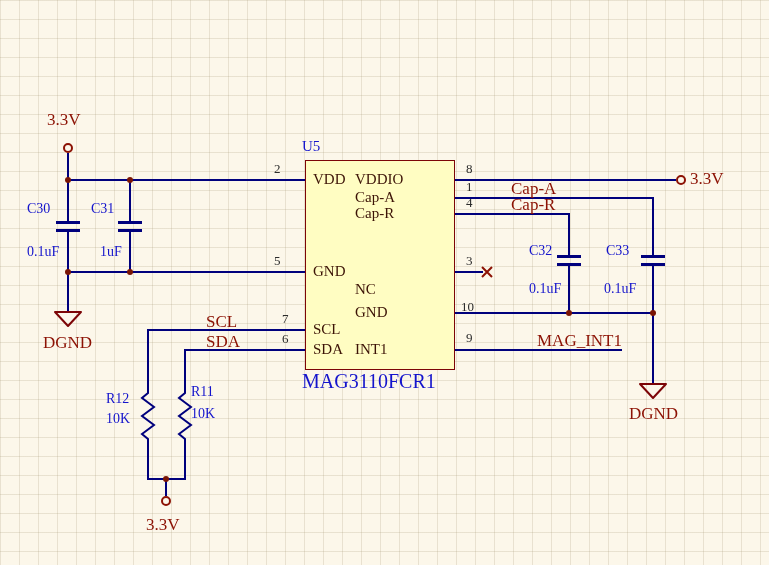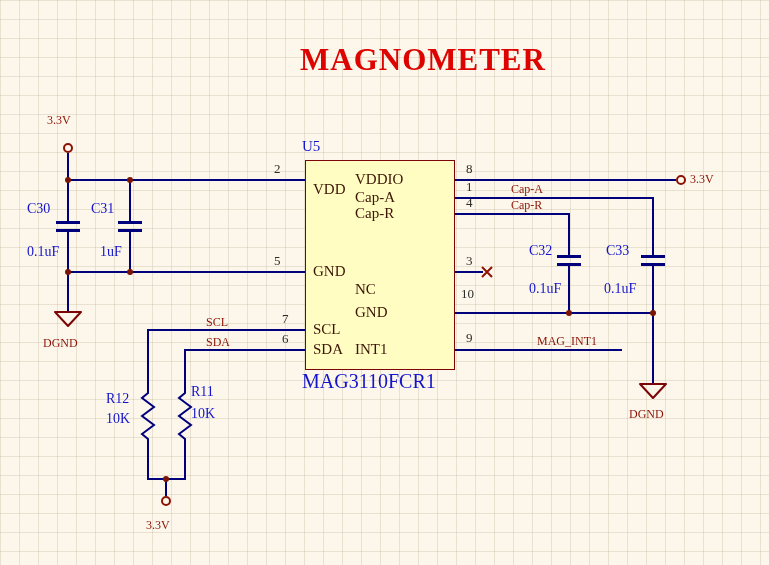--- a/index.html
+++ b/index.html
@@ -23,65 +23,64 @@
     position:absolute; width:6px; height:6px; border-radius:50%;
     background: var(--junction,#7a1505);
   }
   .ic-body {
     position:absolute; background: var(--part-fill,#fffdc2);
     border: 1.5px solid var(--part-border,#7c0507);
   }
   .pin-name { position:absolute; font-size:15px; line-height:17px; color: var(--pin-name,#3c1306); }
   .pin-name.r { width:92px; }
   .pin-num  { position:absolute; font-size:13px; line-height:14px; color: var(--pin-number,#2b2b2b); }
-  .net-label { position:absolute; font-size:12px; line-height:16px; color: var(--net-label,#8c1204); text-align: right; }
+  .net-label { position:absolute; font-size:17px; line-height:16px; color: var(--net-label,#8c1204); text-align: right; }
   .refdes   { position:absolute; font-size:14px; line-height:15px; color: var(--designator,#1414cc); }
   .power-circle {
     position:absolute; width:10px; height:10px; border-radius:50%;
     border:2px solid var(--net-label,#8c1204); background:transparent;
   }
   .cap-plate { position:absolute; height:3px; background: var(--wire,#00007d); }
   svg.part { position:absolute; overflow:visible; }
   .wire-shape { fill:none; stroke: var(--wire,#00007d); stroke-width:2; }
   .gnd-shape  { fill:none; stroke: var(--part-border,#7c0507); stroke-width:2; stroke-linejoin:round; }
   .x-shape    { fill:none; stroke: var(--net-label,#8c1204); stroke-width:2; }
 </style>
 </head>
 <body>
 
 <div class="schematic">
 
-  <div class="title" style="left:300px;top:42px">MAGNOMETER</div>
 
   <div class="ic-body" style="left:305px;top:160px;width:150px;height:210px"></div>
   <div class="refdes" style="left:302px;top:139px;font-size:15px">U5</div>
   <div class="refdes" style="left:302px;top:374px;font-size:20px">MAG3110FCR1</div>
 
-  <div class="pin-name" style="left:313px;top:181px">VDD</div>
+  <div class="pin-name" style="left:313px;top:171px">VDD</div>
   <div class="pin-name" style="left:313px;top:263px">GND</div>
   <div class="pin-name" style="left:313px;top:321px">SCL</div>
   <div class="pin-name" style="left:313px;top:341px">SDA</div>
 
   <div class="pin-name r" style="left:355px;top:171px">VDDIO</div>
   <div class="pin-name r" style="left:355px;top:189px">Cap-A</div>
   <div class="pin-name r" style="left:355px;top:205px">Cap-R</div>
   <div class="pin-name r" style="left:355px;top:281px">NC</div>
   <div class="pin-name r" style="left:355px;top:304px">GND</div>
   <div class="pin-name r" style="left:355px;top:341px">INT1</div>
 
   <div class="pin-num" style="left:274px;top:162px">2</div>
   <div class="pin-num" style="left:274px;top:254px">5</div>
   <div class="pin-num" style="left:282px;top:312px">7</div>
   <div class="pin-num" style="left:282px;top:332px">6</div>
 
   <div class="pin-num" style="left:466px;top:162px">8</div>
   <div class="pin-num" style="left:466px;top:180px">1</div>
   <div class="pin-num" style="left:466px;top:196px">4</div>
   <div class="pin-num" style="left:466px;top:254px">3</div>
-  <div class="pin-num" style="left:461px;top:287px">10</div>
+  <div class="pin-num" style="left:461px;top:300px">10</div>
   <div class="pin-num" style="left:466px;top:331px">9</div>
 
   <div class="wire h" style="left:67px;top:179px;width:238px"></div>
   <div class="wire h" style="left:67px;top:271px;width:238px"></div>
   <div class="wire h" style="left:147px;top:329px;width:158px"></div>
   <div class="wire h" style="left:184px;top:349px;width:121px"></div>
   <div class="wire h" style="left:147px;top:478px;width:39px"></div>
   <div class="wire v" style="left:67px;top:153px;height:27px"></div>
   <div class="wire v" style="left:67px;top:181px;height:40px"></div>
   <div class="wire v" style="left:67px;top:232px;height:40px"></div>

